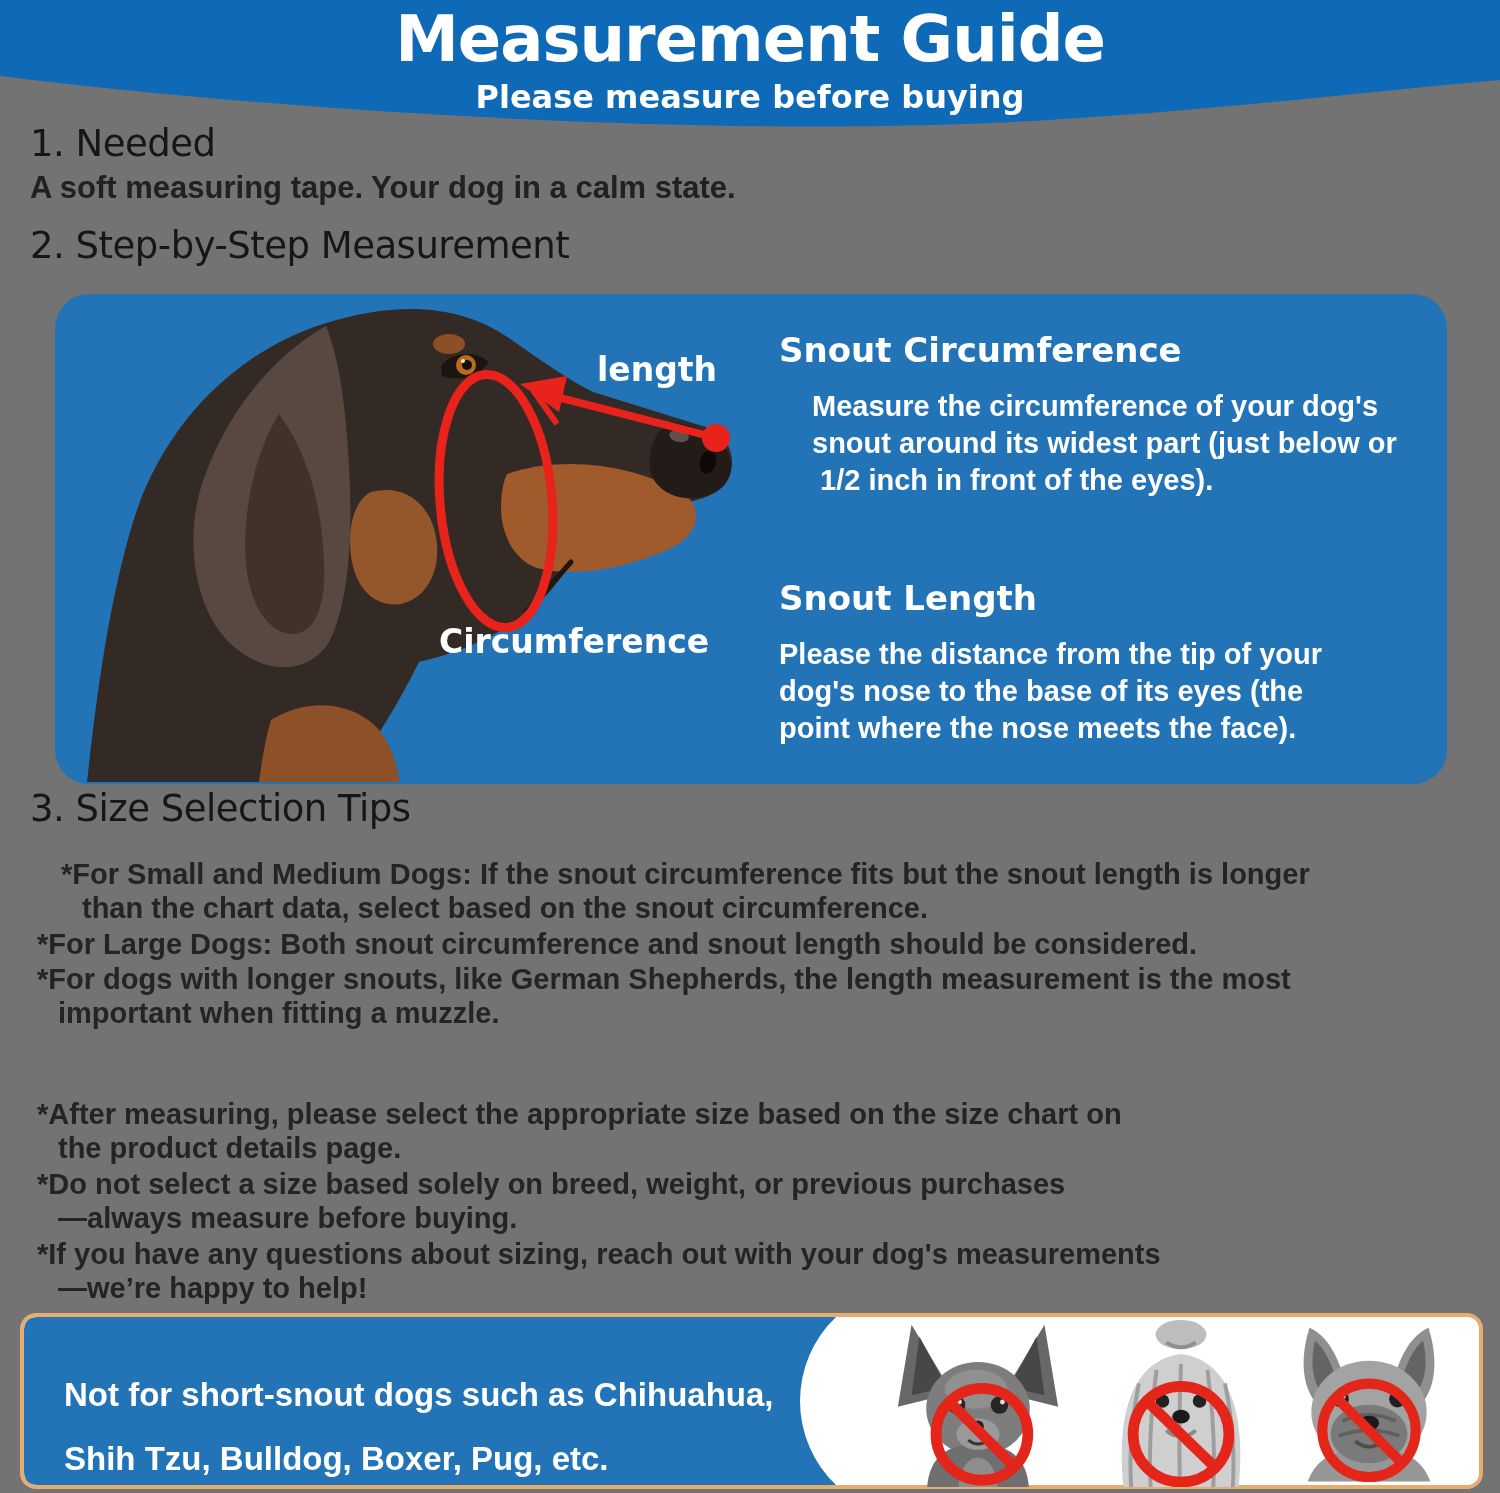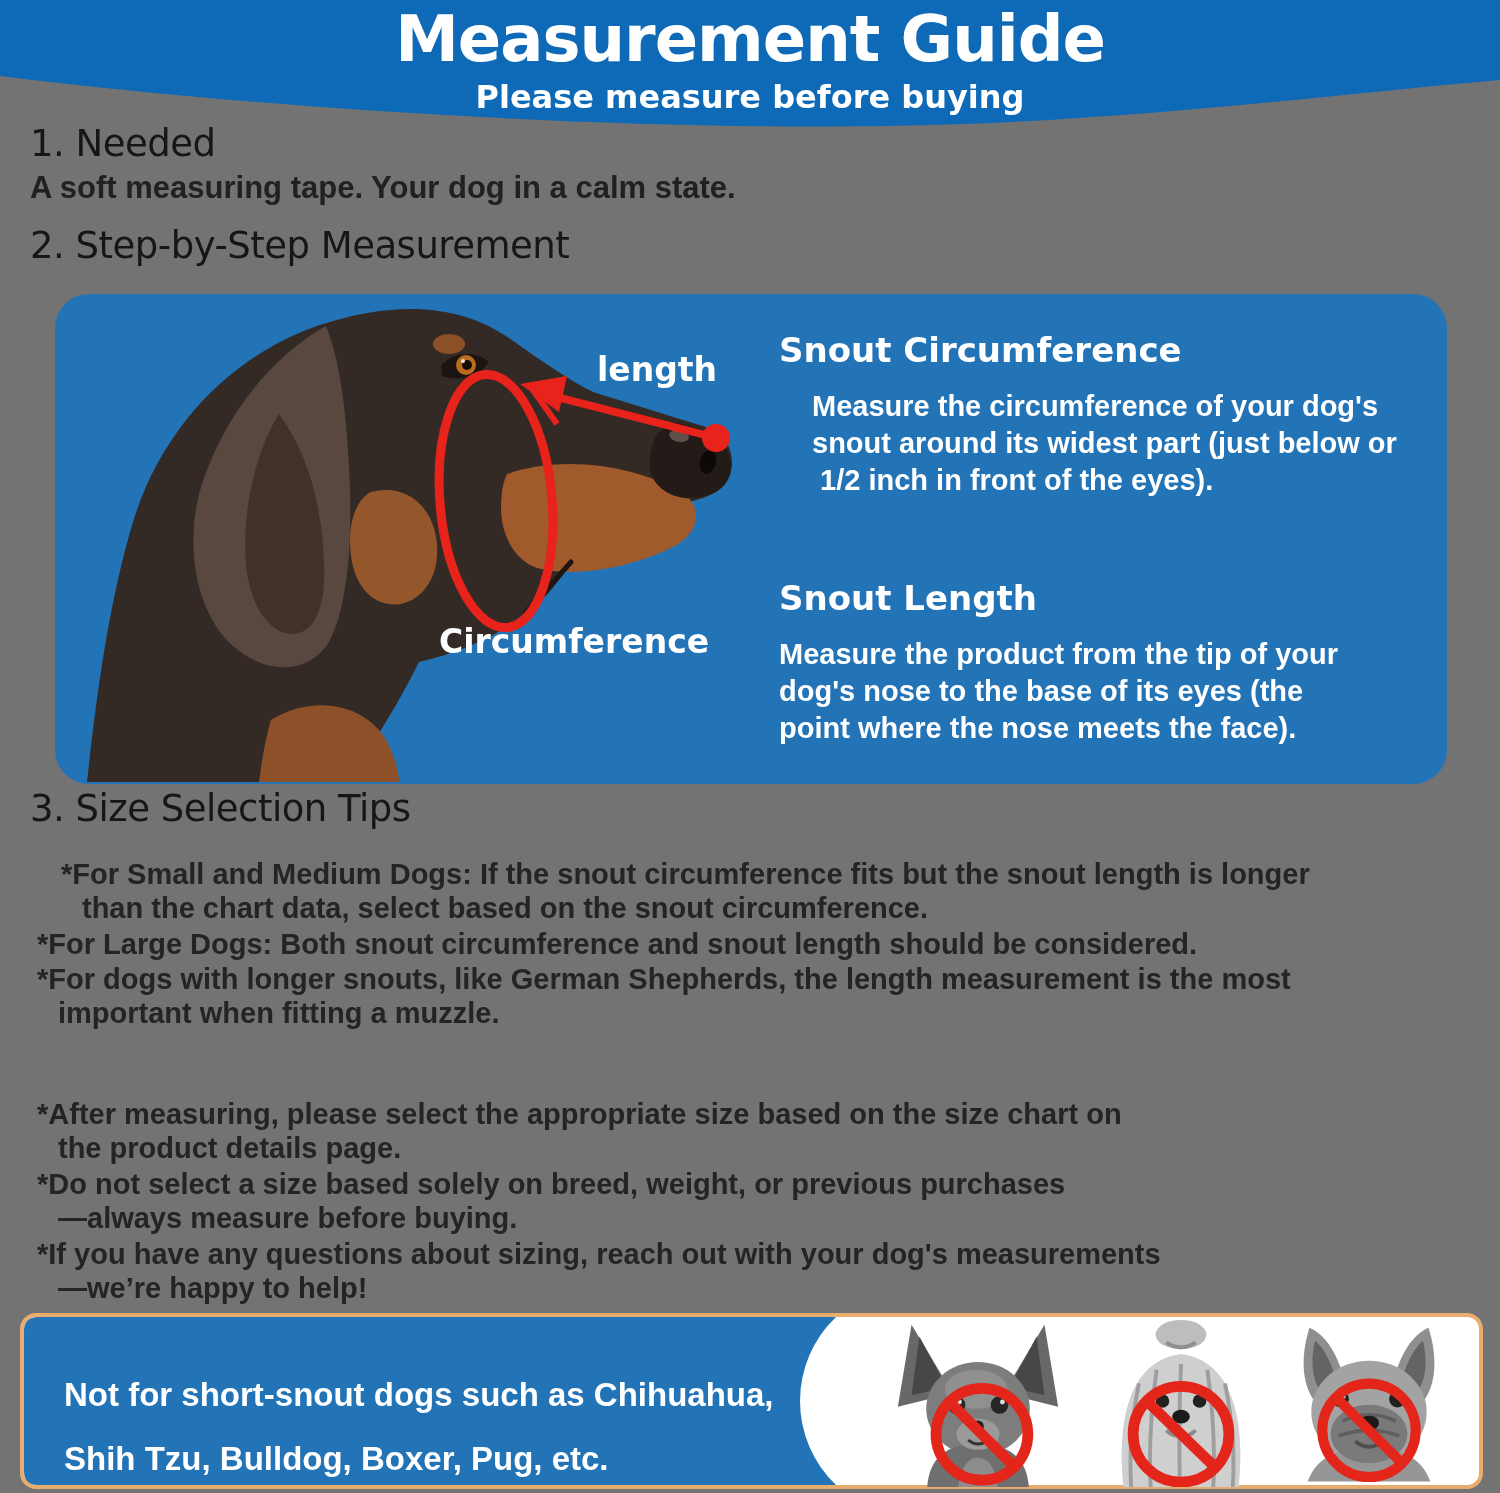--- a/index.html
+++ b/index.html
@@ -102,21 +102,21 @@
     <div class="abs diagram-label" style="left:384px;top:328px;">Circumference</div>
 
     <div class="abs box-h" style="left:724px;top:36px;">Snout Circumference</div>
     <div class="abs box-p" style="left:724px;top:94px;width:680px;margin-left:33px;">
       <div class="pre">Measure the circumference of your dog's</div>
       <div class="pre">snout around its widest part (just below or</div>
       <div class="pre"> 1/2 inch in front of the eyes).</div>
     </div>
     <div class="abs box-h" style="left:724px;top:284px;">Snout Length</div>
     <div class="abs box-p" style="left:724px;top:342px;width:680px;">
-      <div class="pre">Measure the product from the tip of your</div>
+      <div class="pre">Please the distance from the tip of your</div>
       <div class="pre">dog's nose to the base of its eyes (the</div>
       <div class="pre">point where the nose meets the face).</div>
     </div>
   </div>
 
   <div class="abs sec-h" style="left:30px;top:770px;margin-top:17px;">3. Size Selection Tips</div>
   <div class="abs bullet" style="left:37px;top:858px;margin-left:24px;">
     <div class="pre">*For Small and Medium Dogs: If the snout circumference fits but the snout length is longer</div>
     <div class="pre wrap">than the chart data, select based on the snout circumference.</div>
   </div>

